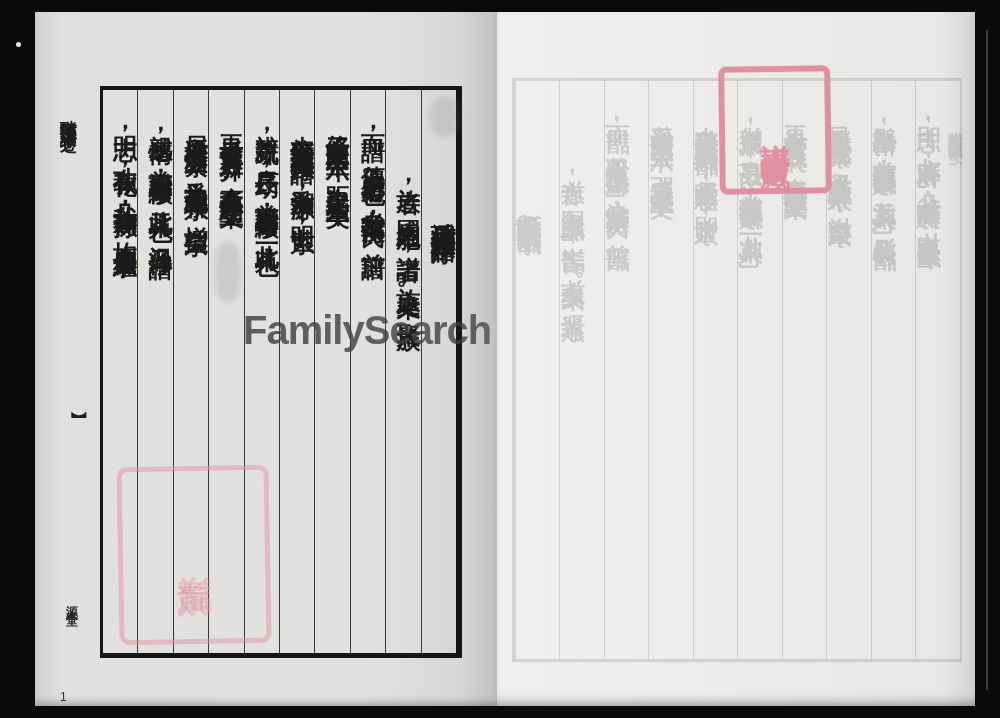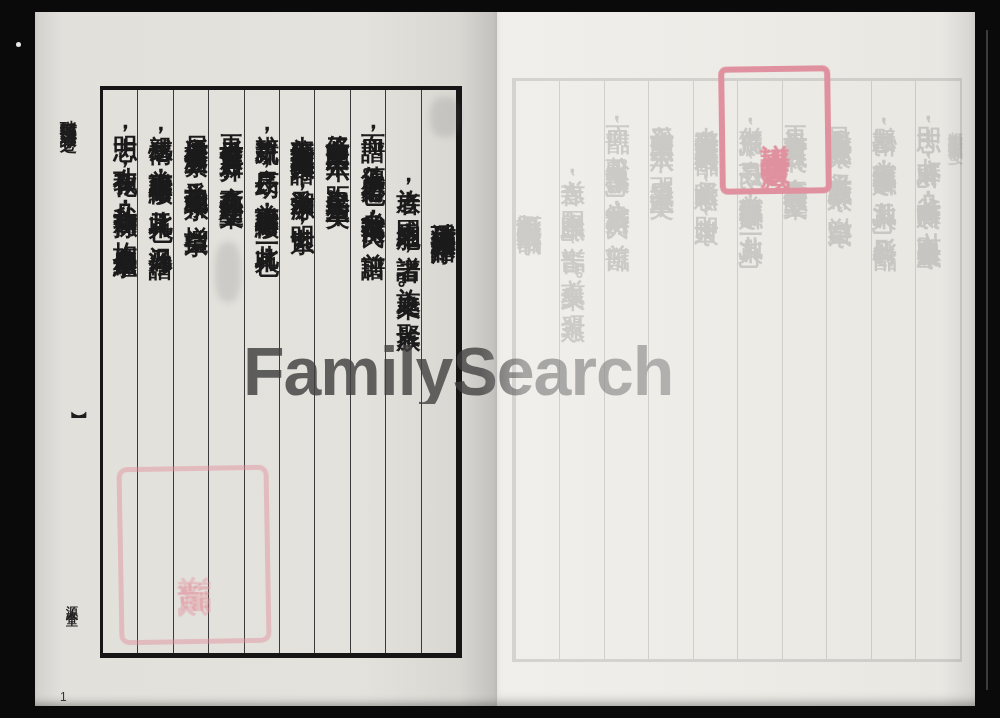--- a/index.html
+++ b/index.html
@@ -96,24 +96,24 @@
   }
   #collection-seal .seal-text{
     writing-mode:vertical-rl;font-size:30px;font-weight:700;color:#e0919f;
     letter-spacing:4px;line-height:1.25;text-align:center;
   }
 
   
   #watermark{
     position:absolute;left:243px;top:308px;width:540px;height:72px;
     font-family:"Liberation Sans","DejaVu Sans",sans-serif;
-    font-weight:700;font-size:68px;letter-spacing:-1px;
+    font-weight:700;font-size:40px;letter-spacing:-1px;
     background:linear-gradient(90deg,rgba(62,62,62,.82) 0%,rgba(62,62,62,.78) 44%,rgba(120,120,120,.62) 52%,rgba(150,150,150,.6) 100%);
     -webkit-background-clip:text;background-clip:text;color:transparent;
-    z-index:30;pointer-events:none;margin-top:24px;
+    z-index:30;pointer-events:none;
   }
 </style>
 </head>
 <body>
 
 <div class="speck" style="left:16px;top:42px;width:5px;height:5px;"></div>
 
 <div id="left-page" class="page">
 
   <div id="spine-title" style="left:25px;">瑞溪何氏宗譜【卷之一</div>

